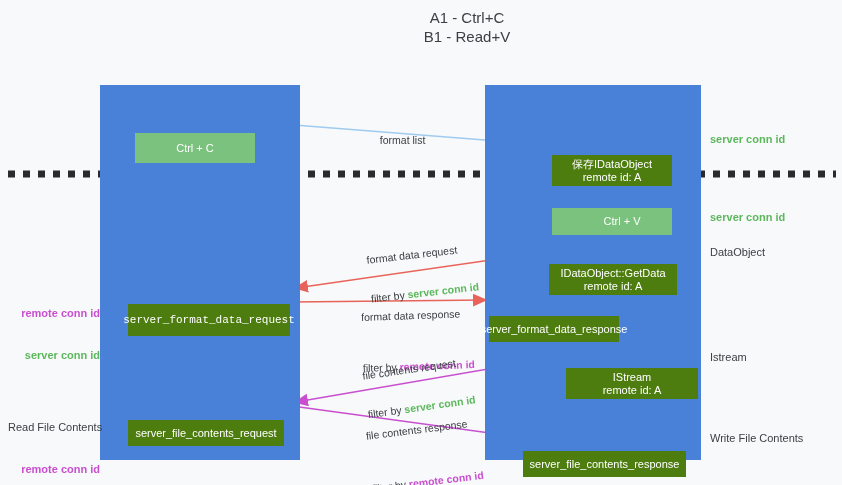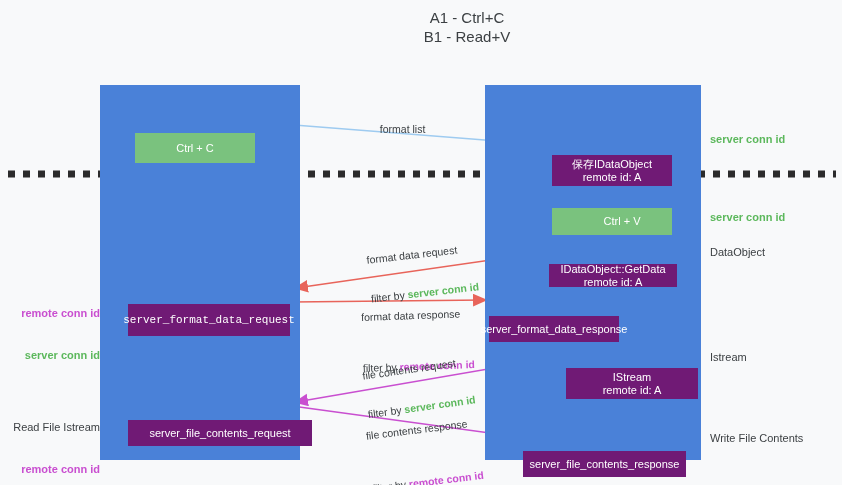--- a/index.html
+++ b/index.html
@@ -62,30 +62,30 @@
     justify-content: center;
     text-align: center;
     color: #ffffff;
     font-size: 11px;
     line-height: 13px;
     white-space: pre;
     padding: 2px 4px;
     margin-top: 28px;
   }
   .box.green  { background: #7ac27e; }
-  .box.orange { background: #701a75; }
+  .box.orange { background: #4d7c0f; }
 
   #box-ctrlc  { left: 135px; top: 105px; width: 120px; height: 30px; }
   #box-save   { left: 552px; top: 127px; width: 120px; height: 31px; }
   #box-ctrlv  { left: 552px; top: 180px; width: 120px; height: 27px; padding-left: 24px; }
-  #box-getdata{ left: 549px; top: 236px; width: 128px; height: 23px; }
+  #box-getdata{ left: 549px; top: 236px; width: 128px; height: 31px; }
   #box-fdreq  { left: 128px; top: 276px; width: 162px; height: 32px; font-family: Liberation Mono, monospace; }
   #box-fdres  { left: 489px; top: 288px; width: 130px; height: 26px; }
   #box-istream{ left: 566px; top: 340px; width: 132px; height: 31px; }
-  #box-fcreq  { left: 128px; top: 392px; width: 184px; height: 26px; }
+  #box-fcreq  { left: 128px; top: 392px; width: 156px; height: 26px; }
   #box-fcres  { left: 523px; top: 423px; width: 163px; height: 26px; }
 
   
   .note {
     font-size: 11px;
     line-height: 14px;
     white-space: pre;
   }
   .note.plain  { color: #3c4043; }
   .note.green  { color: #5cb85c; font-weight: bold; }
@@ -103,21 +103,21 @@
   
   .flow {
     font-size: 10.5px;
     line-height: 13px;
     white-space: pre;
     color: #3c4043;
   }
   .flow b.g { color: #5cb85c; font-weight: bold; }
   .flow b.p { color: #c94fd0; font-weight: bold; }
 
-  #flow-formatlist { left: 374px; top: 110px; }
+  #flow-formatlist { left: 374px; top: 121px; }
   #flow-fdreq { left: 363px; top: 228px; transform: rotate(-6.5deg); transform-origin: left top; }
   #flow-fdres { left: 360px; top: 285px; transform: rotate(-2deg); transform-origin: left top; }
   #flow-fcreq { left: 358px; top: 344px; transform: rotate(-8deg); transform-origin: left top; }
   #flow-fcres { left: 362px; top: 404px; transform: rotate(-7deg); transform-origin: left top; }
 </style>
 </head>
 <body>
 
 <svg id="canvas" viewBox="0 0 842 485">
   <defs>
@@ -234,16 +234,16 @@
 <div class="abs note plain" id="note-dataobj">DataObject</div>
 <div class="abs note plain" id="note-istream">Istream</div>
 <div class="abs note plain" id="note-writefc">Write File Contents</div>
 
 <div class="abs note" id="note-left-1">
   <div class="note purple">remote conn id</div>
   <div class="note green">server conn id</div>
 </div>
 
 <div class="abs note" id="note-left-2">
-  <div class="note plain">Read File Istream</div>
+  <div class="note plain">Read File Contents</div>
   <div class="note purple">remote conn id</div>
   
 </div>
 
 </body></html>

